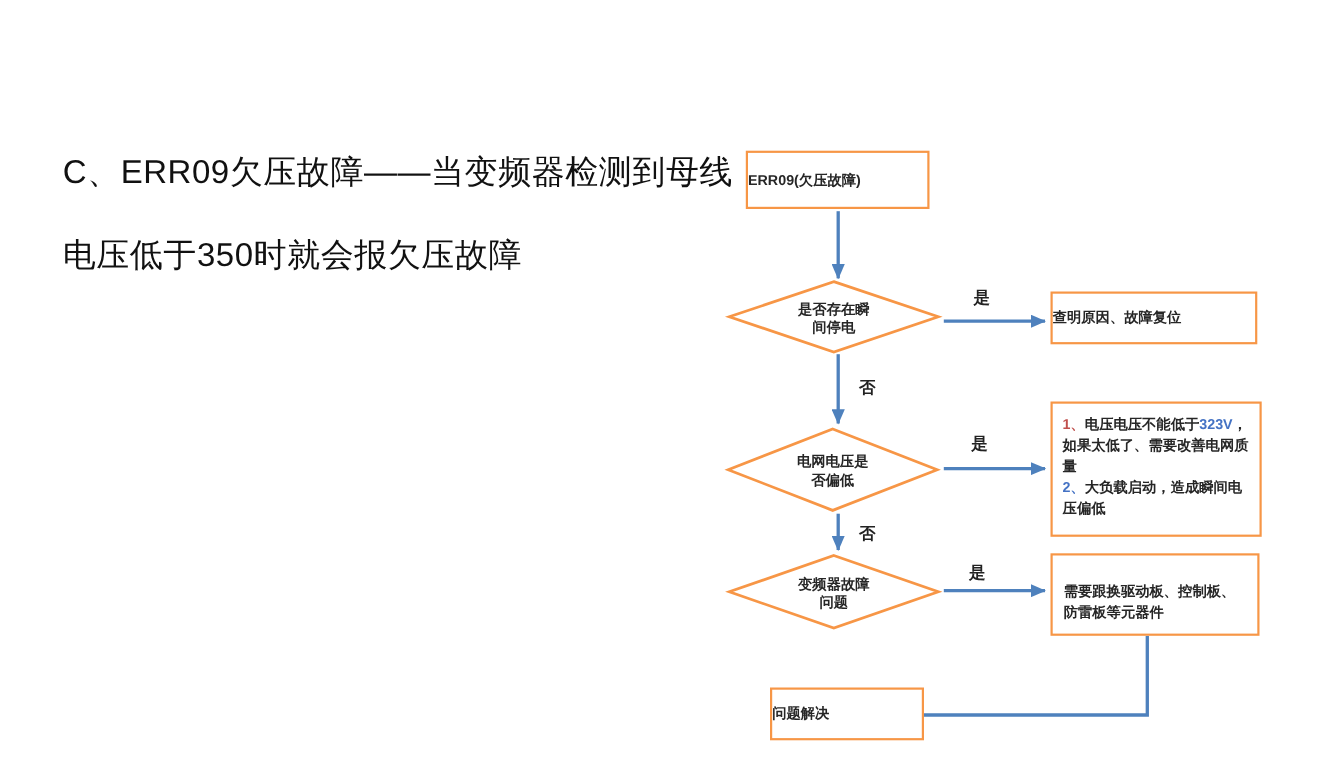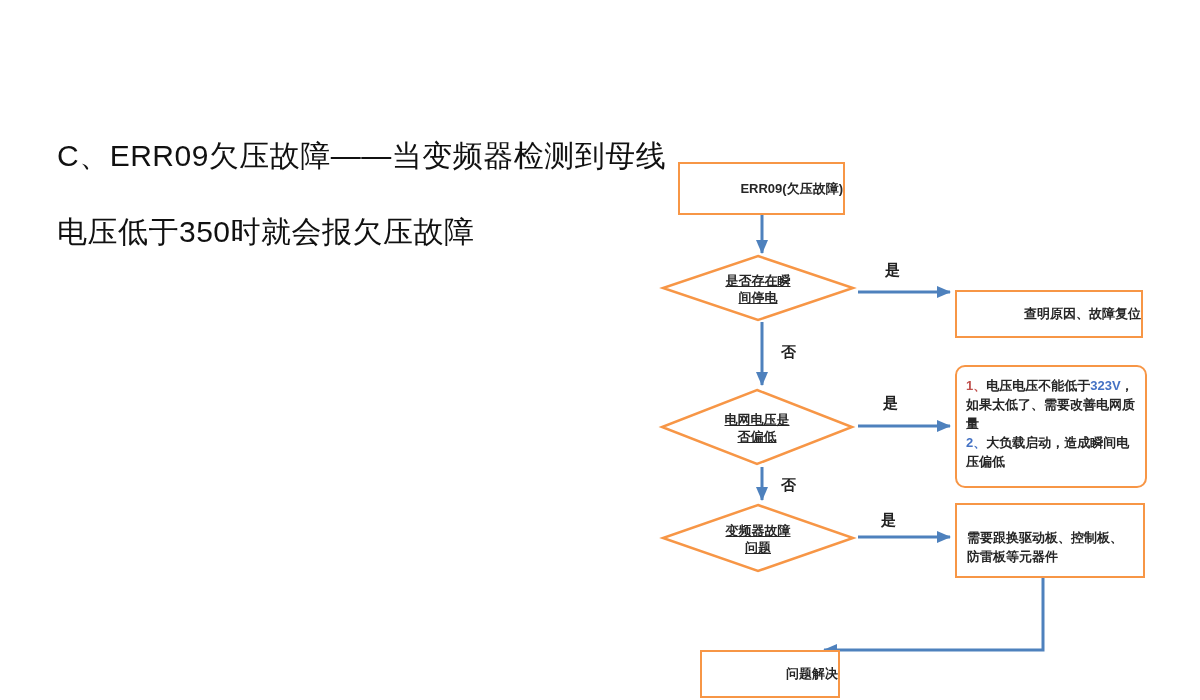--- a/index.html
+++ b/index.html
@@ -22,33 +22,33 @@
   .body-line.l1{top:136px;}
   .body-line.l2{top:212px;}
 
   svg.connectors{position:absolute;left:0;top:0;z-index:1;}
   svg.connectors .edge{stroke:var(--arrow);stroke-width:3;fill:none;}
   svg.connectors .diamond{stroke:var(--shape_border);stroke-width:2.5;fill:#ffffff;}
   #ah path{fill:var(--arrow);}
 
   .node{position:absolute;z-index:2;background:#ffffff;border:2.5px solid var(--shape_border);
     font-size:13px;font-weight:bold;color:#262626;}
-  .node.centered{display:flex;align-items:center;justify-content:flex-end;text-align:center;margin-top:25px;}
+  .node.centered{display:flex;align-items:center;justify-content:flex-start;text-align:center;}
   .b0{left:678px;top:137px;width:167px;height:53px;}
   .b1{left:955px;top:265px;width:188px;height:48px;}
-  .b2{left:955px;top:365px;width:192px;height:123px;padding:9px 9px;line-height:19px;border-radius:10px;}
+  .b2{left:955px;top:365px;width:192px;height:123px;padding:9px 9px;line-height:19px;}
   .b3{left:955px;top:503px;width:190px;height:75px;padding:23px 10px;line-height:19px;}
   .b4{left:700px;top:625px;width:140px;height:48px;}
   .b2 p{margin:0;}
   .red{color:var(--highlight_red);}
   .blue{color:var(--highlight_blue);}
 
   .dtext{position:absolute;z-index:2;width:130px;text-align:center;font-size:13px;
     font-weight:bold;color:#262626;line-height:17px;}
-  .dtext span{display:block;text-decoration:underline;}
+  .dtext span{display:block;}
   .d1{left:693px;top:272px;}
   .d2{left:692px;top:411px;}
   .d3{left:693px;top:522px;}
 
   .edge-label{position:absolute;z-index:2;font-size:15px;font-weight:bold;color:#222;}
   .yes1{left:885px;top:261px;}
   .no1{left:781px;top:343px;}
   .yes2{left:883px;top:394px;}
   .no2{left:781px;top:476px;}
   .yes3{left:881px;top:511px;}

